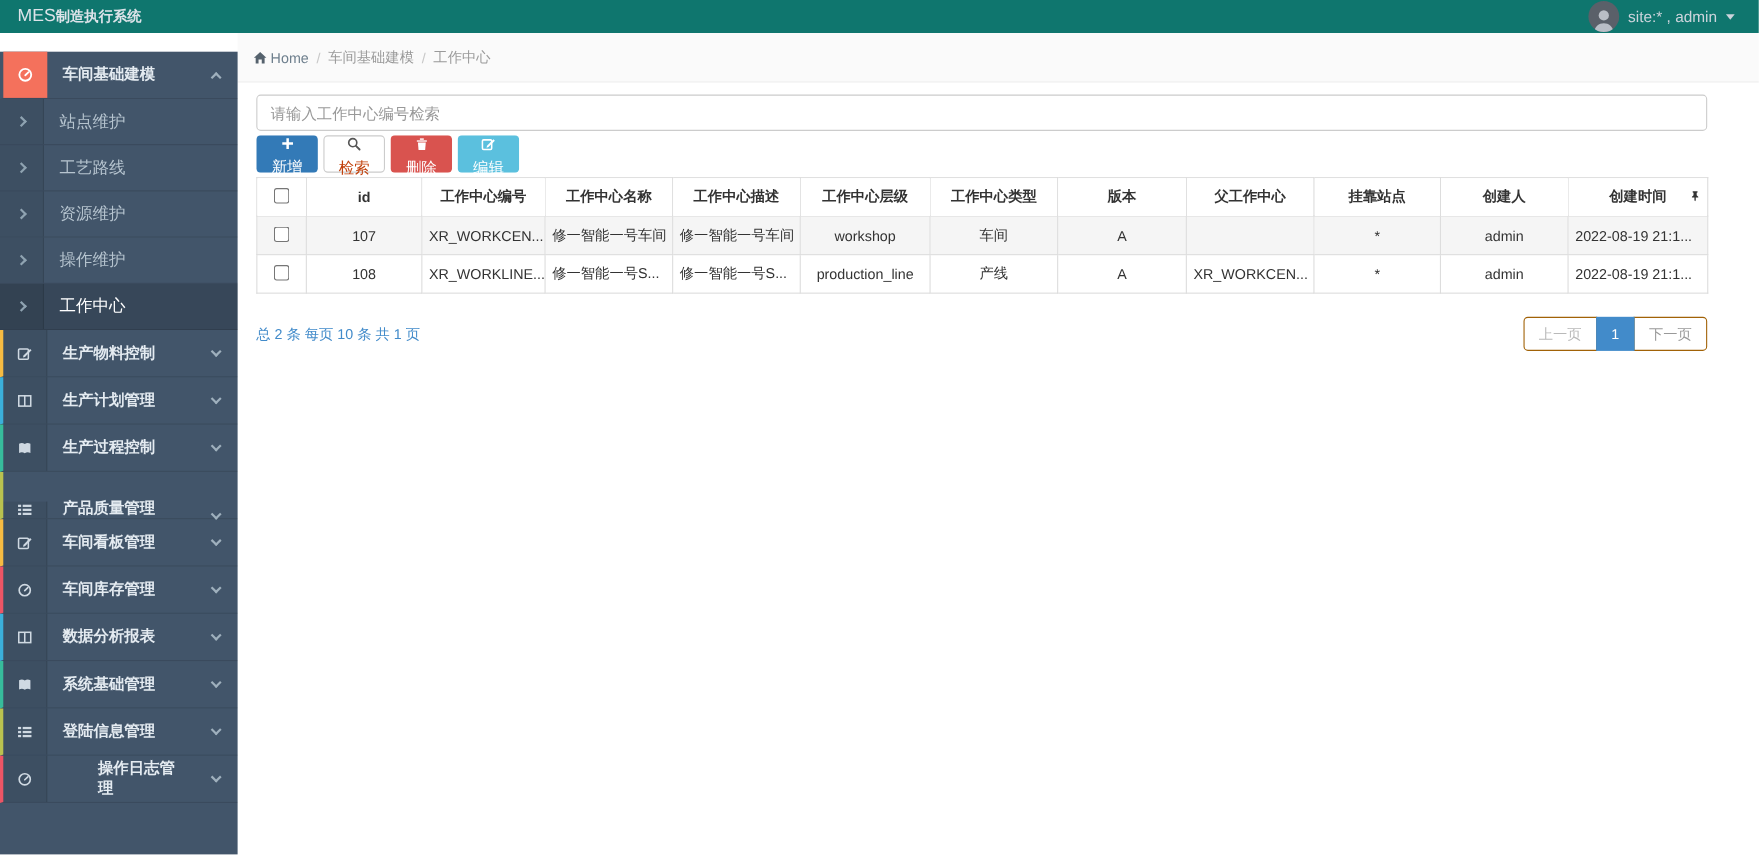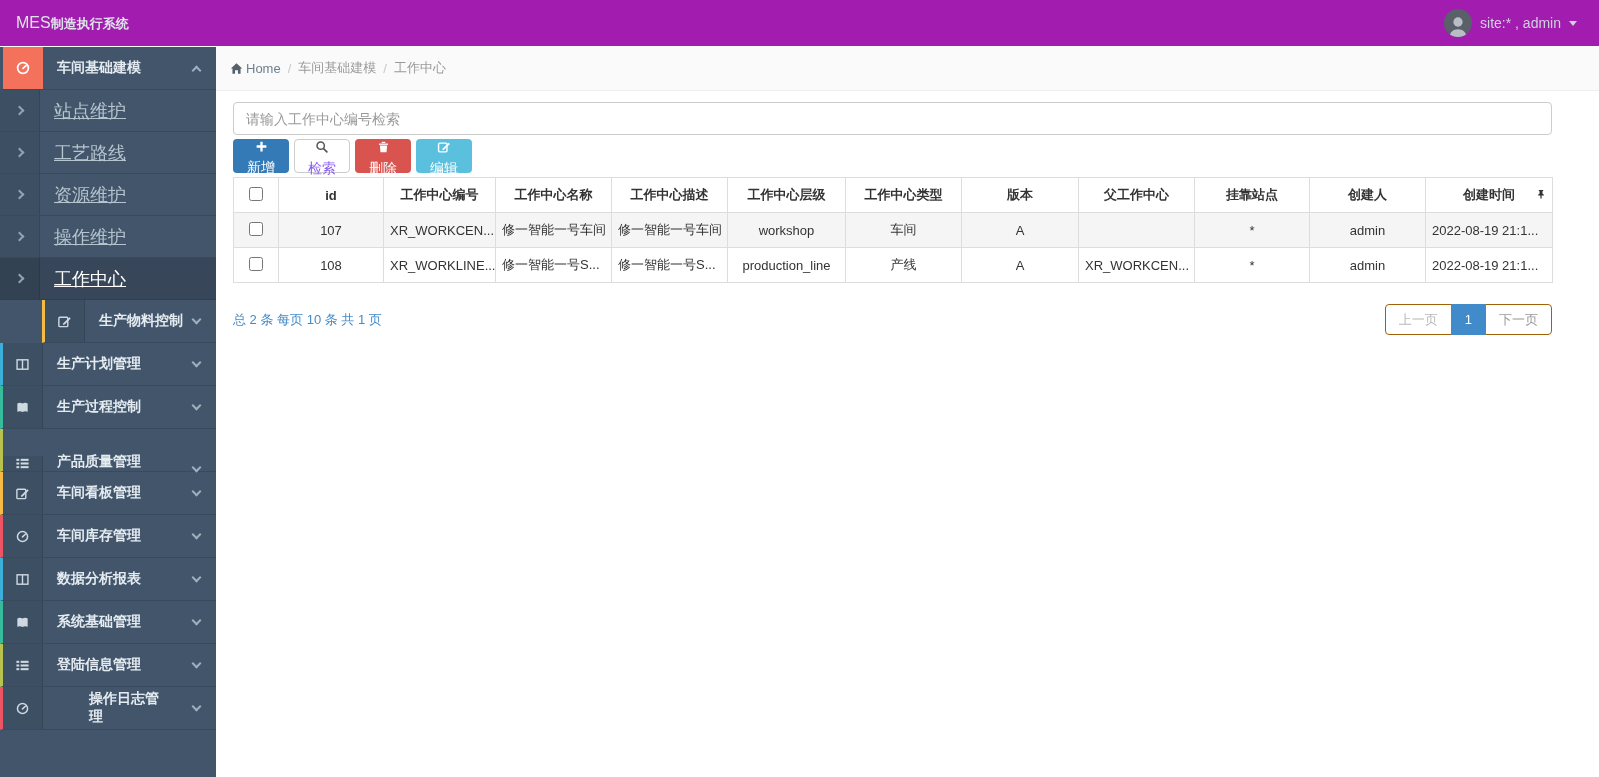--- a/index.html
+++ b/index.html
@@ -1,36 +1,36 @@
 <!DOCTYPE html>
 <html><head>
 <meta charset="utf-8">
 <style>
   * { margin:0; padding:0; box-sizing:border-box; }
   body { font-family:"Liberation Sans", sans-serif; background:#fff; }
   .app { width:1599px; height:777px; position:relative; overflow:hidden; background:#fff; }
 
   
-  .topbar { height:46px; background:#a21caf; display:flex; justify-content:space-between; align-items:center; }
+  .topbar { height:30px; background:#0f766e; display:flex; justify-content:space-between; align-items:center; }
   .logo { width:216px; padding-left:16px; color:#dde3e9; cursor:pointer; white-space:nowrap; }
   .logo-rest { font-size:13px; font-weight:bold; }
   .user { display:flex; align-items:center; gap:8px; padding-right:22px; color:#ccd4dc; font-size:14px; cursor:pointer; }
   .avatar { width:28px; height:28px; border-radius:50%; background:#5a6069; overflow:hidden; display:flex; align-items:flex-end; justify-content:center; }
   .caret-down { width:0; height:0; border-left:4px solid transparent; border-right:4px solid transparent; border-top:5px solid #ccd4dc; }
 
   
   .sidebar { position:absolute; top:47px; left:0; bottom:0; width:216px; background:#42556a; }
   .menu-item { display:flex; align-items:stretch; height:43px; border-bottom:1px solid rgba(0,0,0,.12); border-left:3px solid transparent; cursor:pointer; position:relative; }
   .icon-cell { width:40px; flex:0 0 40px; display:flex; align-items:center; justify-content:center; background:rgba(0,0,0,.07); border-right:1px solid rgba(0,0,0,.12); color:#cfd9e2; }
   .menu-item .label { flex:1; display:flex; align-items:center; padding-left:14px; font-size:14px; font-weight:bold; color:#e4ebf1; }
   .menu-item .chev-wrap { display:flex; align-items:center; padding-right:16px; color:#9fb0bd; }
   .group-head .icon-cell { border-right:none; }
   .submenu .menu-item { height:42px; border-left:none; }
   .submenu .icon-cell { background:rgba(0,0,0,.07); color:#8fa3b1; }
-  .submenu .label { font-weight:normal; color:#b6c4cf; font-size:18px;text-decoration:underline; }
+  .submenu .label { font-weight:normal; color:#b6c4cf; font-size:15px; }
   .submenu .menu-item.active { background:rgba(0,0,0,.16); }
   .submenu .menu-item.active .label { color:#ffffff; }
   .chev { display:inline-block; width:7px; height:7px; border-right:2px solid currentColor; border-bottom:2px solid currentColor; }
   .chev.right { transform:rotate(-45deg); }
   .chev.down  { transform:rotate(45deg); margin-top:-4px; }
   .chev.up    { transform:rotate(-135deg); margin-top:4px; }
 
   
   .main { margin-left:216px; height:730px; }
   .breadcrumb { height:45px; background:#fafafa; border-bottom:1px solid #efefef; display:flex; align-items:center; padding-left:14px; font-size:13px; color:#9a9a9a; gap:7px; }
@@ -41,21 +41,21 @@
   .crumb-current { color:#9a9a9a; }
 
   .content { padding:11px 0 0 17px; }
   .content-inner { width:1319px; }
   .search-input { width:100%; height:33px; border:1px solid #ccc; border-radius:4px; padding:0 12px; font-size:14px; color:#333; outline:none; font-family:"Liberation Sans", sans-serif; }
   .search-input::placeholder { color:#999; }
 
   .toolbar { margin-top:4px; display:flex; }
   .btn { height:34px; padding:0 13px; margin-right:5px; border:1px solid transparent; border-radius:4px; font-size:14px; color:#fff; display:inline-flex; align-items:center; gap:6px; cursor:pointer; font-family:"Liberation Sans", sans-serif;flex-direction:column; }
   .btn svg { flex:0 0 auto; }
-  .btn-default { background:#fff; border-color:#ccc; color:#8b5cf6; }
+  .btn-default { background:#fff; border-color:#ccc; color:#c2410c; }
 
   
   table { margin-top:4px; width:100%; table-layout:fixed; border-collapse:collapse; font-size:13px; color:#333; }
   th, td { border:1px solid #ddd; padding:8px 6px; text-align:center; overflow:hidden; white-space:nowrap; height:33px; }
   th { font-weight:bold; background:#fff; position:relative; }
   tr.striped td { background:#f5f5f5; }
   td.al, th.al { text-align:left; }
   .cb { width:14px; height:14px; cursor:pointer; }
   .pin { position:absolute; right:6px; top:50%; transform:translateY(-50%); color:#333; cursor:pointer; }
 
@@ -129,21 +129,21 @@
         <span class="label">操作维护</span>
       </div>
       <div class="menu-item active">
         <span class="icon-cell">
             <span class="chev right"></span>
           </span>
         <span class="label">工作中心</span>
       </div>
     </div>
 
-    <div class="menu-item" style="border-left-color: rgb(246, 187, 66); margin-left: 42px;">
+    <div class="menu-item" style="border-left-color: rgb(246, 187, 66);">
       <span class="icon-cell">
           <svg width="15" height="15" viewBox="0 0 16 16">
             <rect x="2" y="3.5" width="9.5" height="10" rx="1" fill="none" stroke="currentColor" stroke-width="1.5"></rect>
             <path d="M6.8 9.8l6.4-6.4 1.4 1.4-6.4 6.4-2 .6z" fill="currentColor"></path>
           </svg>
         </span>
       <span class="label">生产物料控制</span>
       <span class="chev-wrap">
           <span class="chev down"></span>
         </span>

